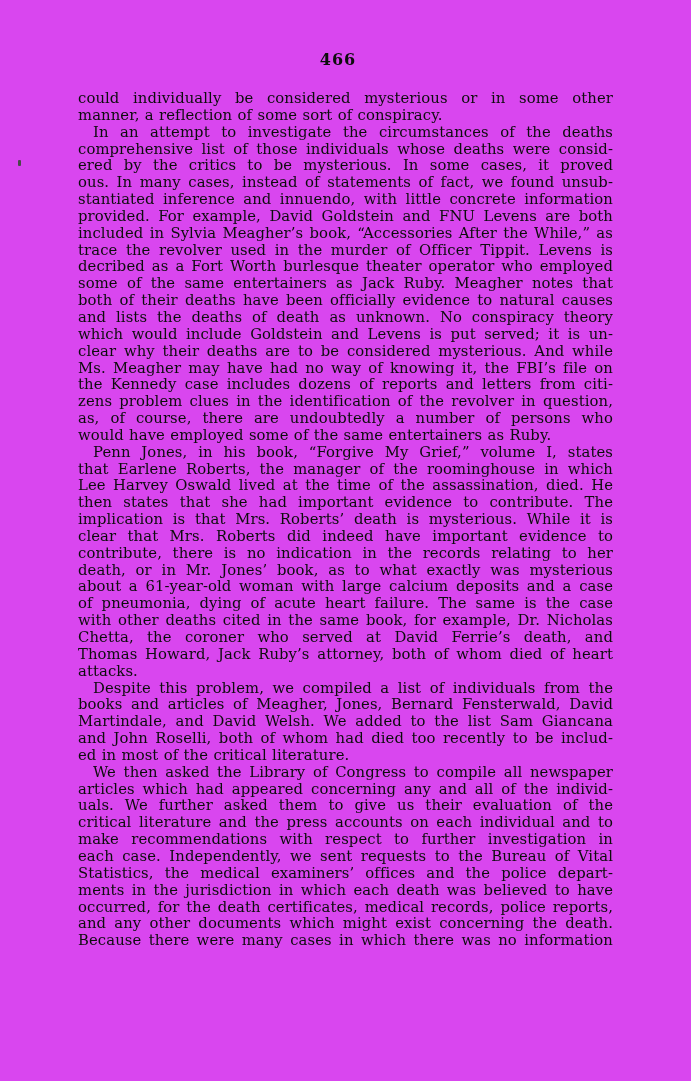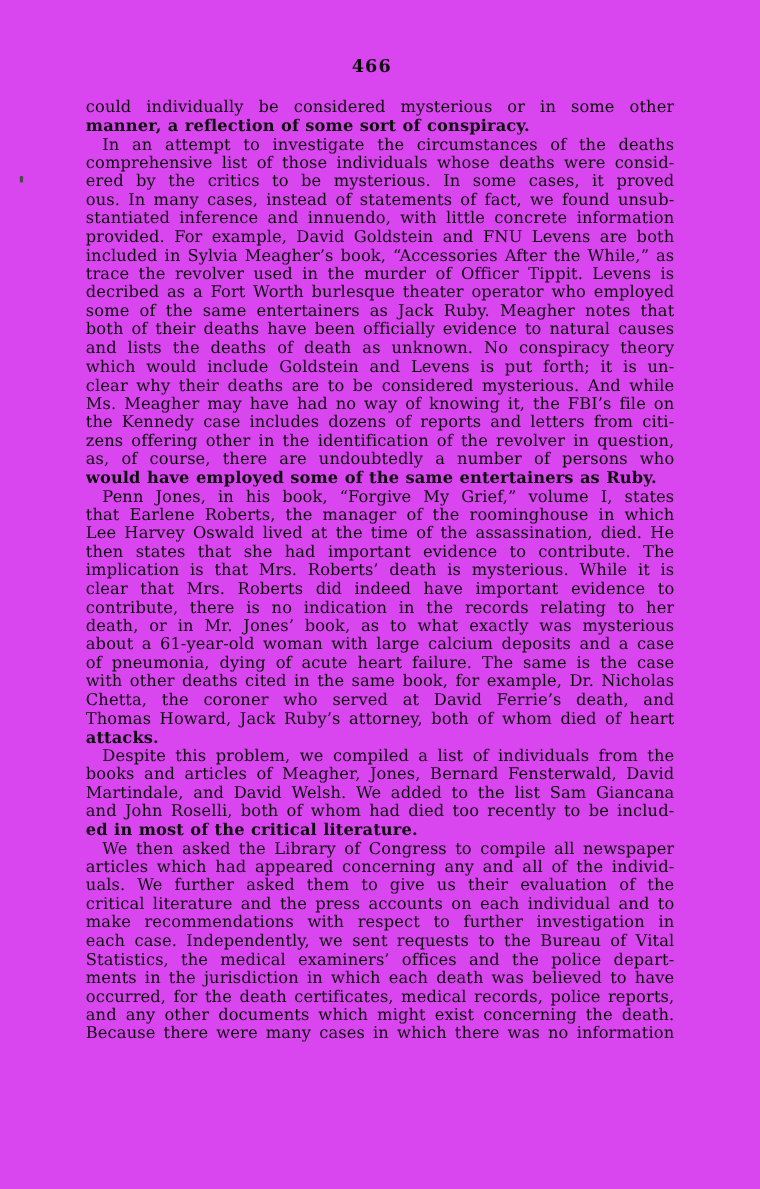--- a/index.html
+++ b/index.html
@@ -52,21 +52,20 @@
     white-space: nowrap;
     letter-spacing: 0.1px;
     word-spacing: 0.5px;
   }
   .line.indent {
     padding-left: 15px;
   }
   .line.final {
     text-align: right;
     text-align-last: left;
-    font-weight: bold;
   }
 </style>
 </head>
 <body>
 
 <div class="page">
   <div class="page-number">466</div>
   <div class="scan-speck"></div>
   <div class="text-block" id="text-block">
       <div class="line">could individually be considered mysterious or in some other</div>
@@ -76,25 +75,25 @@
       <div class="line">ered by the critics to be mysterious. In some cases, it proved</div>
       <div class="line">ous. In many cases, instead of statements of fact, we found unsub-</div>
       <div class="line">stantiated inference and innuendo, with little concrete information</div>
       <div class="line">provided. For example, David Goldstein and FNU Levens are both</div>
       <div class="line">included in Sylvia Meagher’s book, “Accessories After the While,” as</div>
       <div class="line">trace the revolver used in the murder of Officer Tippit. Levens is</div>
       <div class="line">decribed as a Fort Worth burlesque theater operator who employed</div>
       <div class="line">some of the same entertainers as Jack Ruby. Meagher notes that</div>
       <div class="line">both of their deaths have been officially evidence to natural causes</div>
       <div class="line">and lists the deaths of death as unknown. No conspiracy theory</div>
-      <div class="line">which would include Goldstein and Levens is put forth; it is un-</div>
+      <div class="line">which would include Goldstein and Levens is put served; it is un-</div>
       <div class="line">clear why their deaths are to be considered mysterious. And while</div>
       <div class="line">Ms. Meagher may have had no way of knowing it, the FBI’s file on</div>
       <div class="line">the Kennedy case includes dozens of reports and letters from citi-</div>
-      <div class="line">zens offering other in the identification of the revolver in question,</div>
+      <div class="line">zens problem clues in the identification of the revolver in question,</div>
       <div class="line">as, of course, there are undoubtedly a number of persons who</div>
       <div class="line final">would have employed some of the same entertainers as Ruby.</div>
       <div class="line indent">Penn Jones, in his book, “Forgive My Grief,” volume I, states</div>
       <div class="line">that Earlene Roberts, the manager of the roominghouse in which</div>
       <div class="line">Lee Harvey Oswald lived at the time of the assassination, died. He</div>
       <div class="line">then states that she had important evidence to contribute. The</div>
       <div class="line">implication is that Mrs. Roberts’ death is mysterious. While it is</div>
       <div class="line">clear that Mrs. Roberts did indeed have important evidence to</div>
       <div class="line">contribute, there is no indication in the records relating to her</div>
       <div class="line">death, or in Mr. Jones’ book, as to what exactly was mysterious</div>

